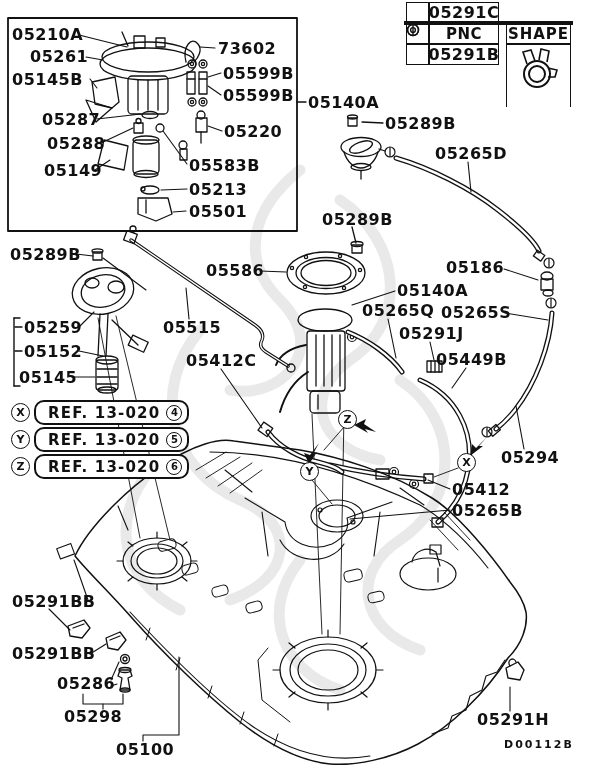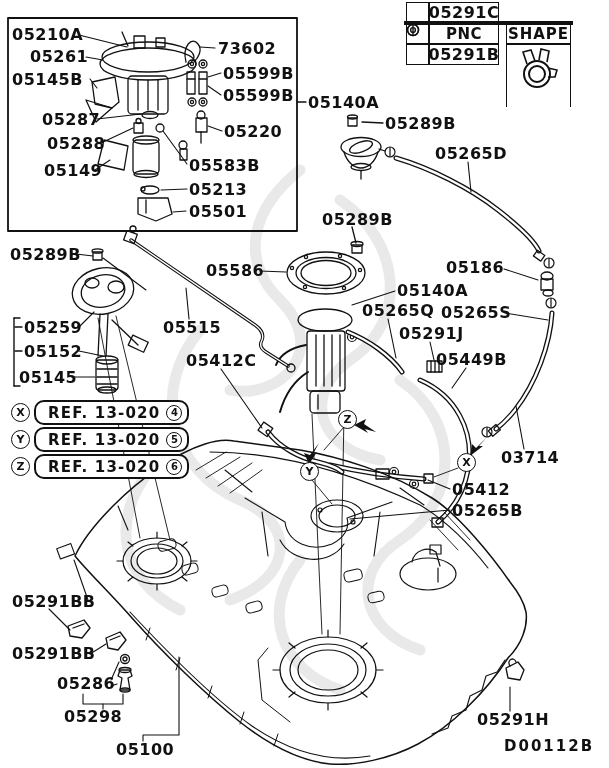--- a/index.html
+++ b/index.html
@@ -5,21 +5,21 @@
   html,body{margin:0;padding:0;background:#ffffff;}
   #stage{
     position:relative;width:609px;height:768px;background:#ffffff;overflow:hidden;
     font-family:"DejaVu Sans","Liberation Sans",sans-serif;
   }
   svg{position:absolute;left:0;top:0;}
   .lbl{
     position:absolute;font-size:16px;font-weight:bold;color:#111;
     letter-spacing:.5px;white-space:nowrap;line-height:1;
   }
-  .lbl.small{font-size:15px;letter-spacing:2px;}
+  .lbl.small{font-size:11px;letter-spacing:2px;}
   .hl{
     position:absolute;left:331px;top:179px;width:78px;height:23px;
     display:flex;align-items:center;justify-content:center;
     font-size:16px;font-weight:bold;color:#111;letter-spacing:.5px;
   }
   .circleMark{
     position:absolute;width:19px;height:19px;border:1.7px solid #111;border-radius:50%;
     display:flex;align-items:center;justify-content:center;
     font-size:11px;font-weight:bold;color:#111;background:#fff;box-sizing:border-box;
   }
@@ -494,21 +494,21 @@
   <div class="lbl" style="left:19px;top:370px">05145</div>
   <div class="lbl" style="left:163px;top:320px">05515</div>
   <div class="lbl" style="left:186px;top:353px">05412C</div>
   <div class="lbl" style="left:446px;top:260px">05186</div>
   <div class="lbl" style="left:397px;top:283px">05140A</div>
   <div class="lbl" style="left:362px;top:303px">05265Q</div>
   <div class="lbl" style="left:441px;top:305px">05265S</div>
   <div class="lbl" style="left:399px;top:326px">05291J</div>
   <div class="lbl" style="left:436px;top:352px">05449B</div>
 
-  <div class="lbl" style="left:501px;top:450px">03714</div>
+  <div class="lbl" style="left:501px;top:450px">05294</div>
   <div class="lbl" style="left:452px;top:482px">05412</div>
   <div class="lbl" style="left:452px;top:503px">05265B</div>
 
   <div class="lbl" style="left:12px;top:594px">05291BB</div>
   <div class="lbl" style="left:12px;top:646px">05291BB</div>
   <div class="lbl" style="left:57px;top:676px">05286</div>
   <div class="lbl" style="left:64px;top:709px">05298</div>
   <div class="lbl" style="left:116px;top:742px">05100</div>
   <div class="lbl" style="left:477px;top:712px">05291H</div>
 

